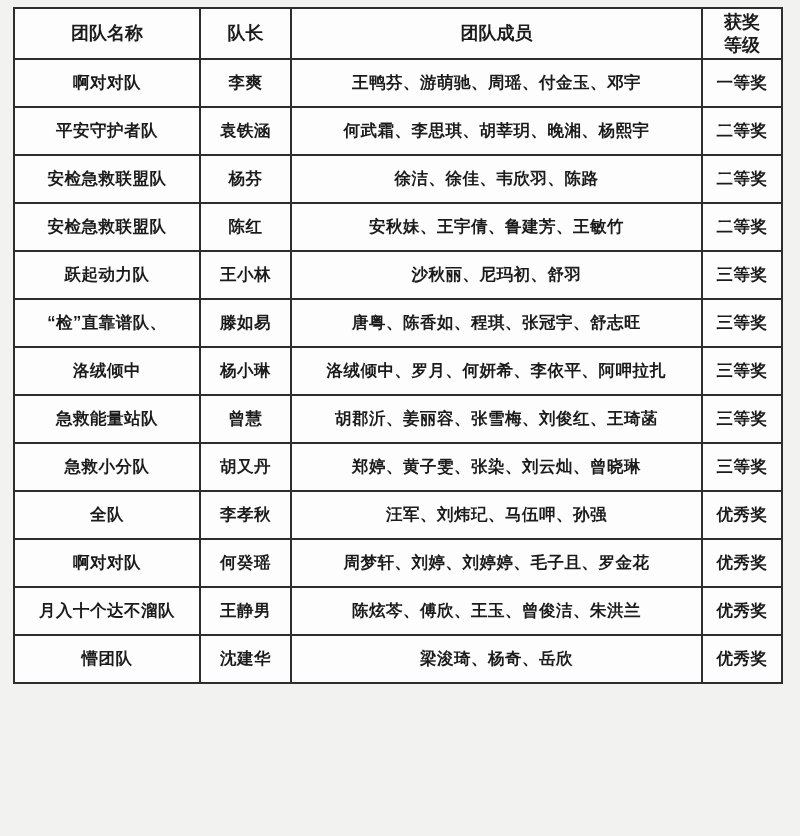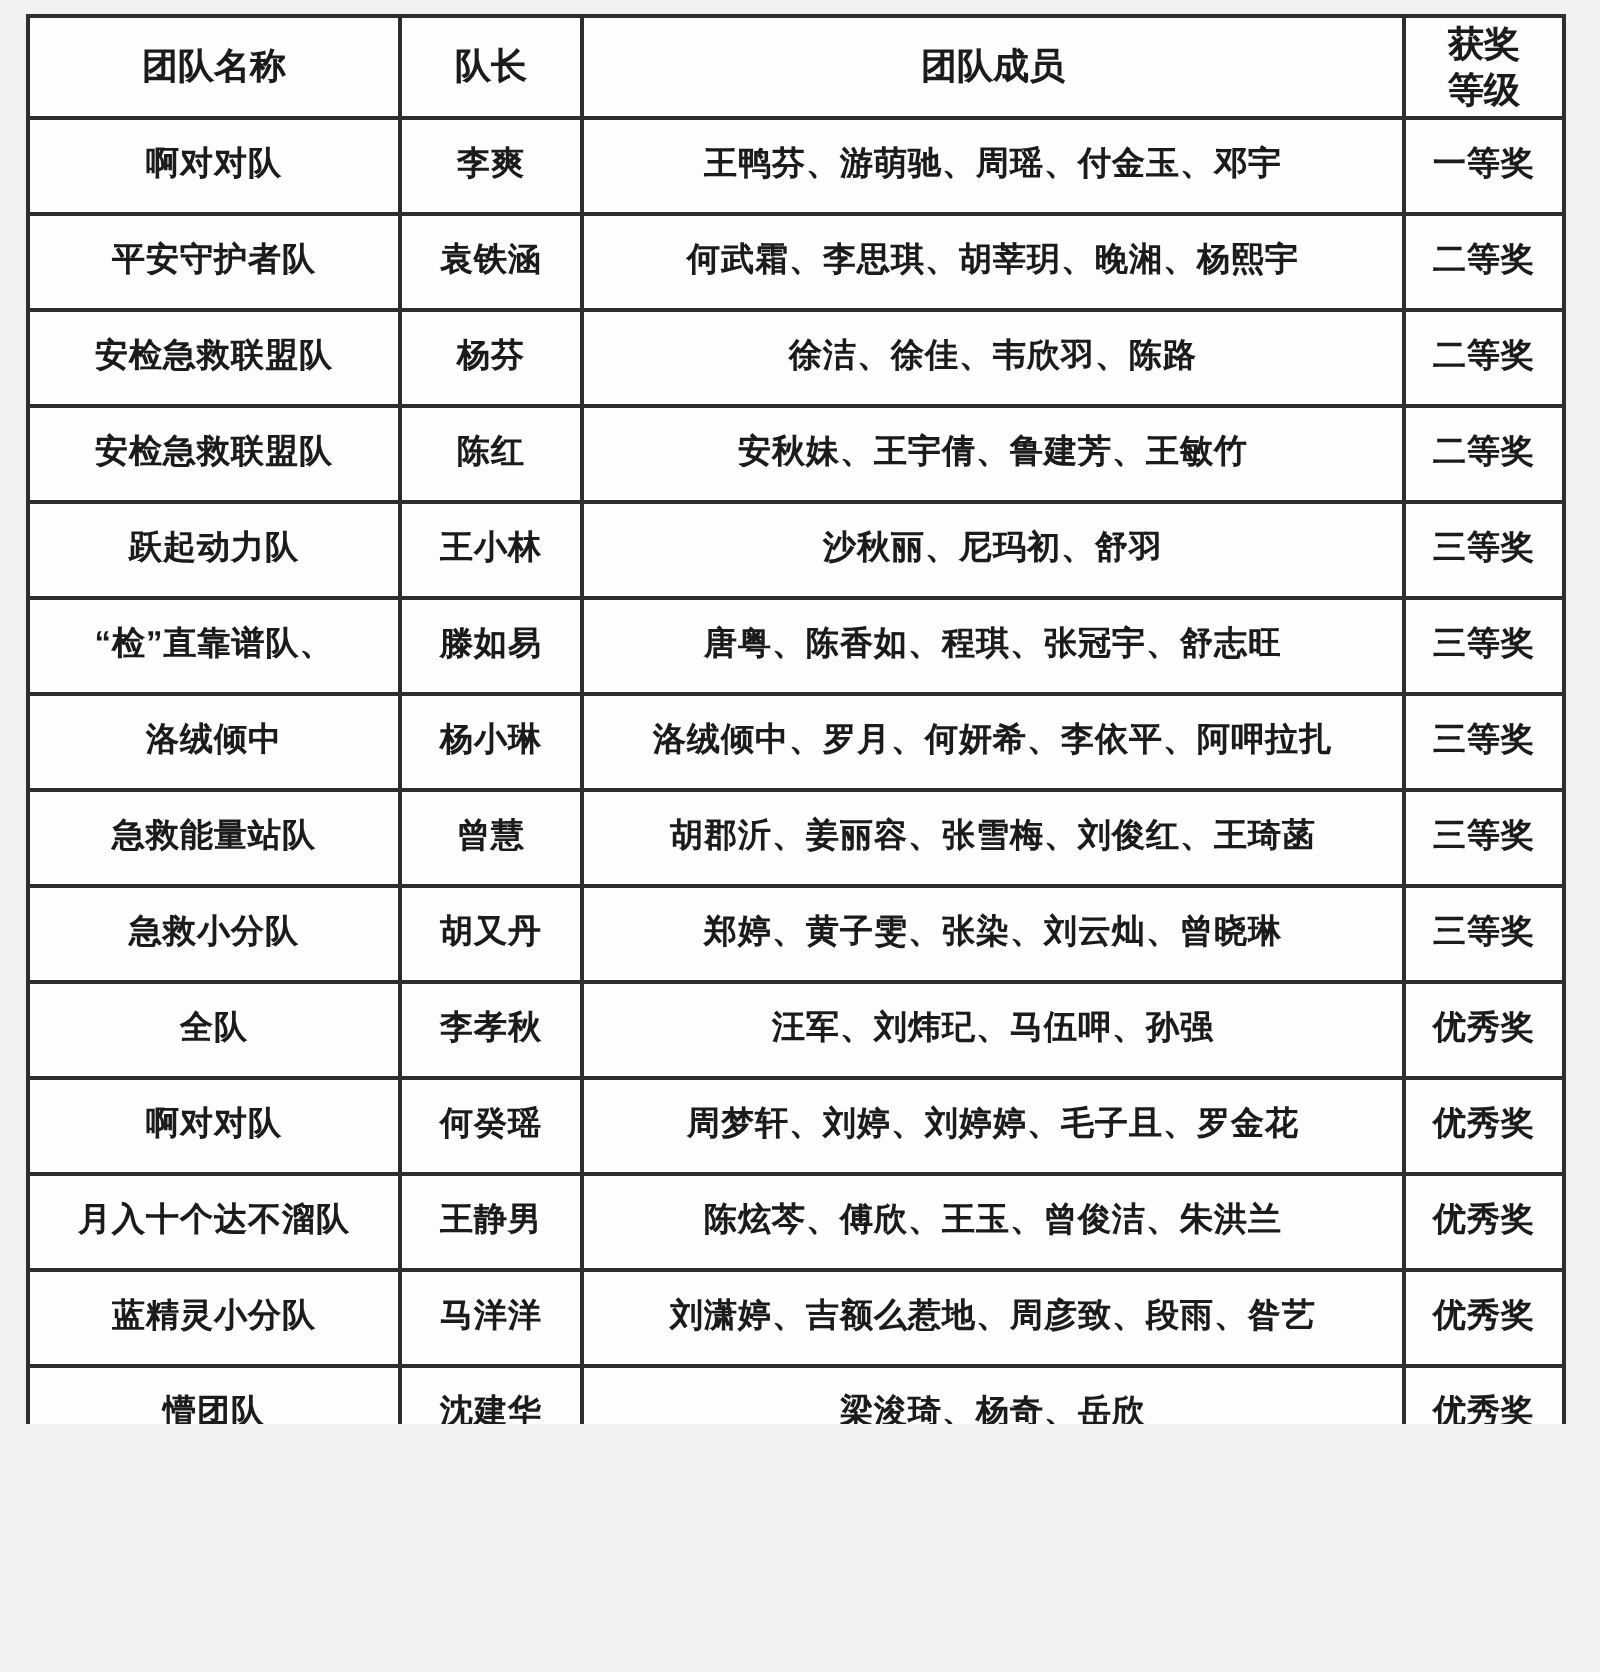--- a/index.html
+++ b/index.html
@@ -155,26 +155,20 @@
     <td>优秀奖</td>
   </tr>
 
   <tr>
     <td>月入十个达不溜队</td>
     <td>王静男</td>
     <td>陈炫芩、傅欣、王玉、曾俊洁、朱洪兰</td>
     <td>优秀奖</td>
   </tr>
 
-  <tr>
-    <td>蓝精灵小分队</td>
-    <td>马洋洋</td>
-    <td>刘潇婷、吉额么惹地、周彦致、段雨、昝艺</td>
-    <td>优秀奖</td>
-  </tr>
 
   <tr>
     <td>懵团队</td>
     <td>沈建华</td>
     <td>梁浚琦、杨奇、岳欣</td>
     <td>优秀奖</td>
   </tr>
 </tbody>
   </table>
 </div>

